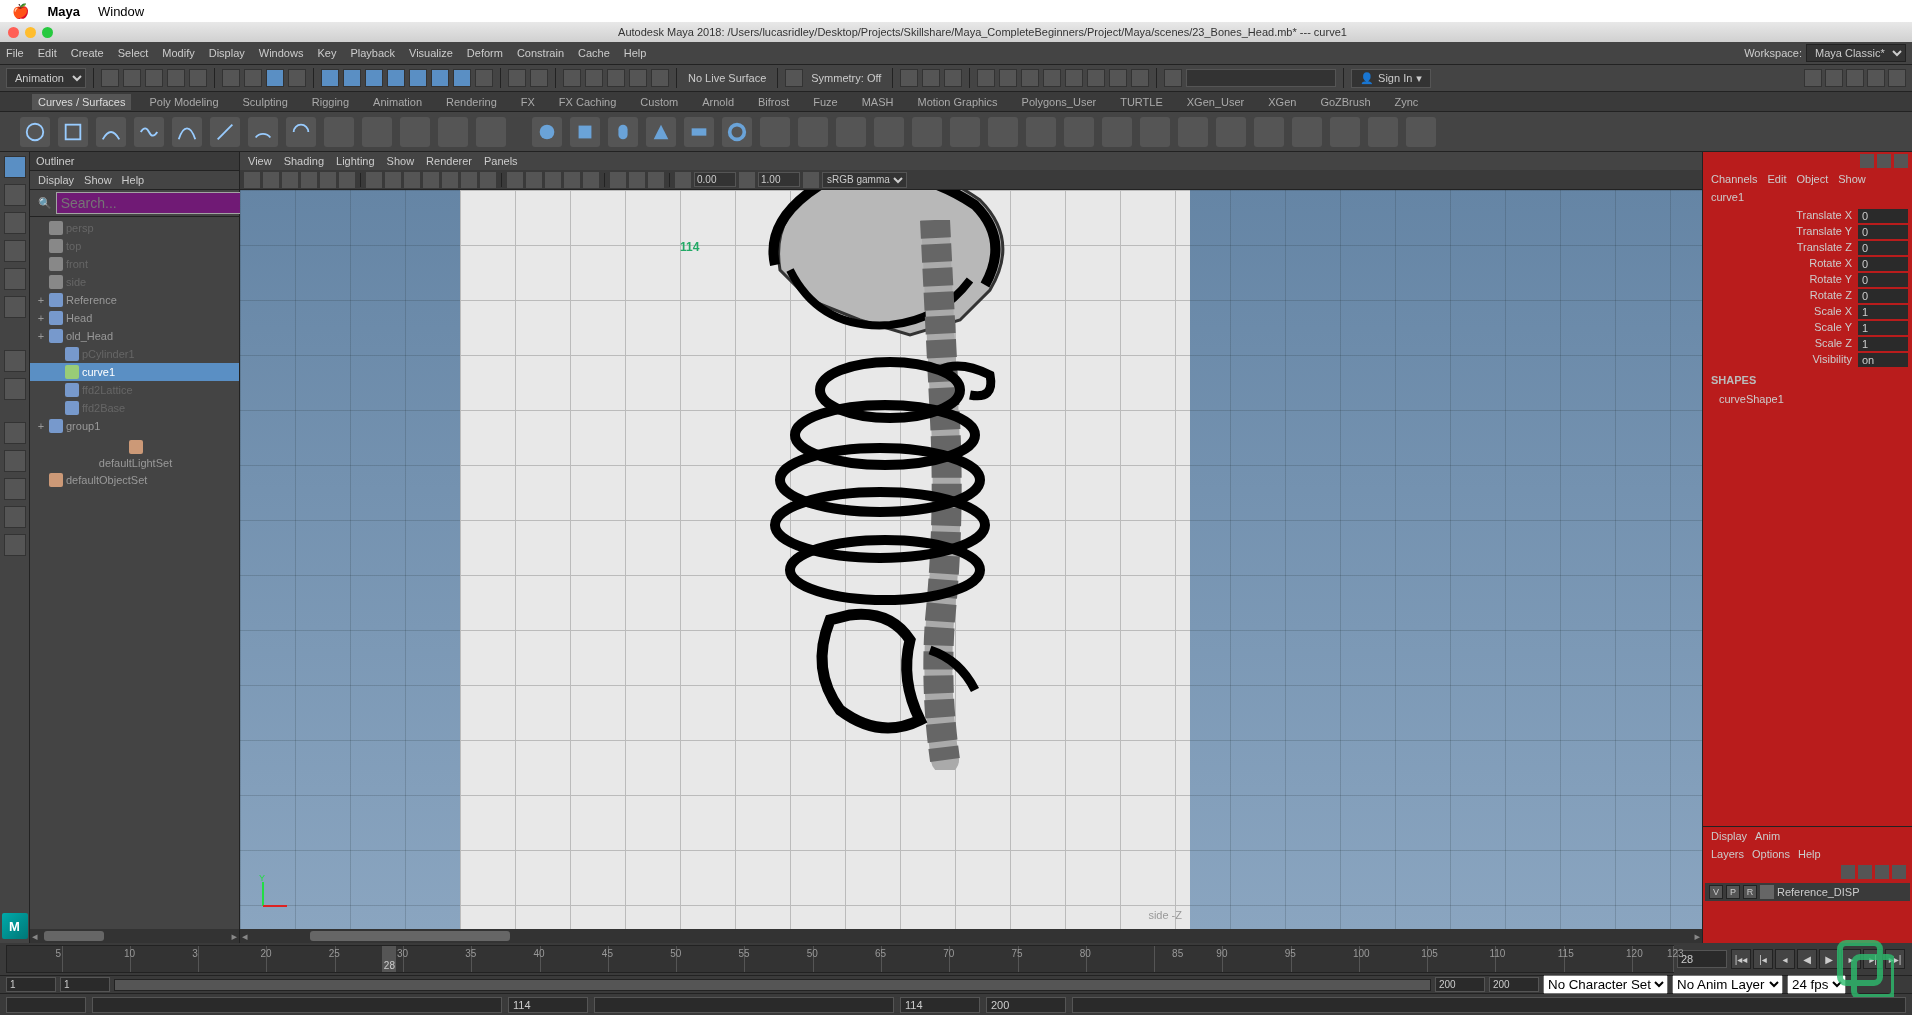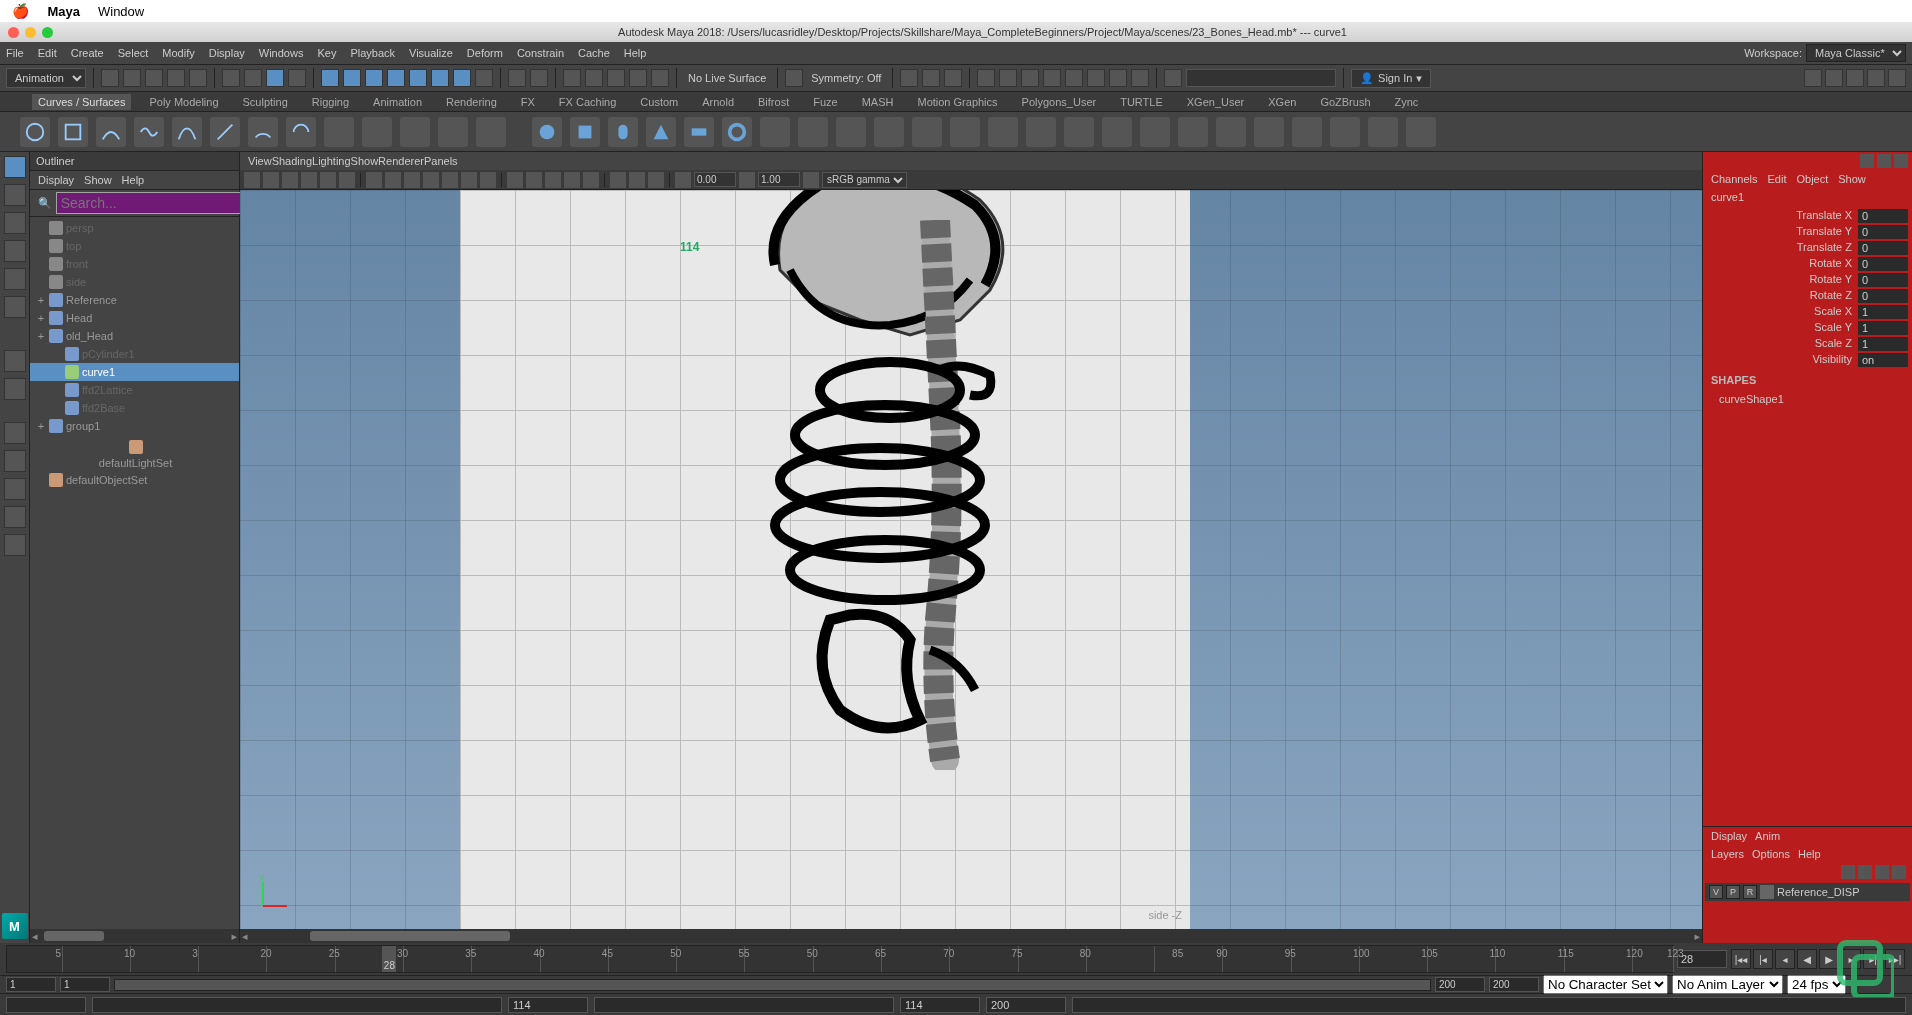--- a/index.html
+++ b/index.html
@@ -68,21 +68,21 @@
 .outliner .node .nicon { width:14px; height:14px; background:#666; border-radius:2px; }
 .outliner .node .nicon.cam { background:#888; }
 .outliner .node .nicon.xf { background:#79c; }
 .outliner .node .nicon.crv { background:#9c7; }
 .outliner .node .nicon.set { background:#c97; }
 .outliner .scrollx { height:14px; background:#333; display:flex; align-items:center; }
 .outliner .scrollx .thumb { height:10px; width:60px; background:#666; margin-left:4px; border-radius:3px; }
 
 
 .viewport { flex:1; display:flex; flex-direction:column; background:#5a7a9a; }
-.viewport .vpmenu { background:#444; height:18px; display:flex; align-items:center; padding:0 8px; font-size:11px; color:#ccc; }
+.viewport .vpmenu { background:#444; height:18px; display:flex; align-items:center; padding:0 8px; gap:12px; font-size:11px; color:#ccc; }
 .viewport .vpicons { background:#3a3a3a; height:20px; display:flex; align-items:center; padding:0 4px; gap:3px; border-bottom:1px solid #222; }
 .viewport .vpicons .vi { width:16px; height:16px; background:#555; }
 .viewport .vpicons .visep { width:1px; height:14px; background:#222; margin:0 2px; }
 .viewport .vpicons input { background:#333; color:#ccc; border:1px solid #555; width:42px; height:15px; font-size:10px; padding:0 2px; }
 .viewport .vpicons select { background:#333; color:#ccc; border:1px solid #555; font-size:10px; height:16px; }
 .viewport .canvas { flex:1; position:relative; overflow:hidden; background:linear-gradient(#6585a5,#8aa5c0); }
 .viewport .grid { position:absolute; inset:0; background-image: linear-gradient(#27353a33 1px, transparent 1px), linear-gradient(90deg, #27353a33 1px, transparent 1px); background-size: 55px 55px; }
 .viewport .refplane { position:absolute; left:220px; top:0; width:730px; height:100%; background:#e8e8e8; }
 .viewport .refplane .grid2 { position:absolute; inset:0; background-image: linear-gradient(#bbb 1px, transparent 1px), linear-gradient(90deg, #bbb 1px, transparent 1px); background-size: 55px 55px; }
 .viewport .axis { position:absolute; left:15px; bottom:15px; width:40px; height:40px; }

